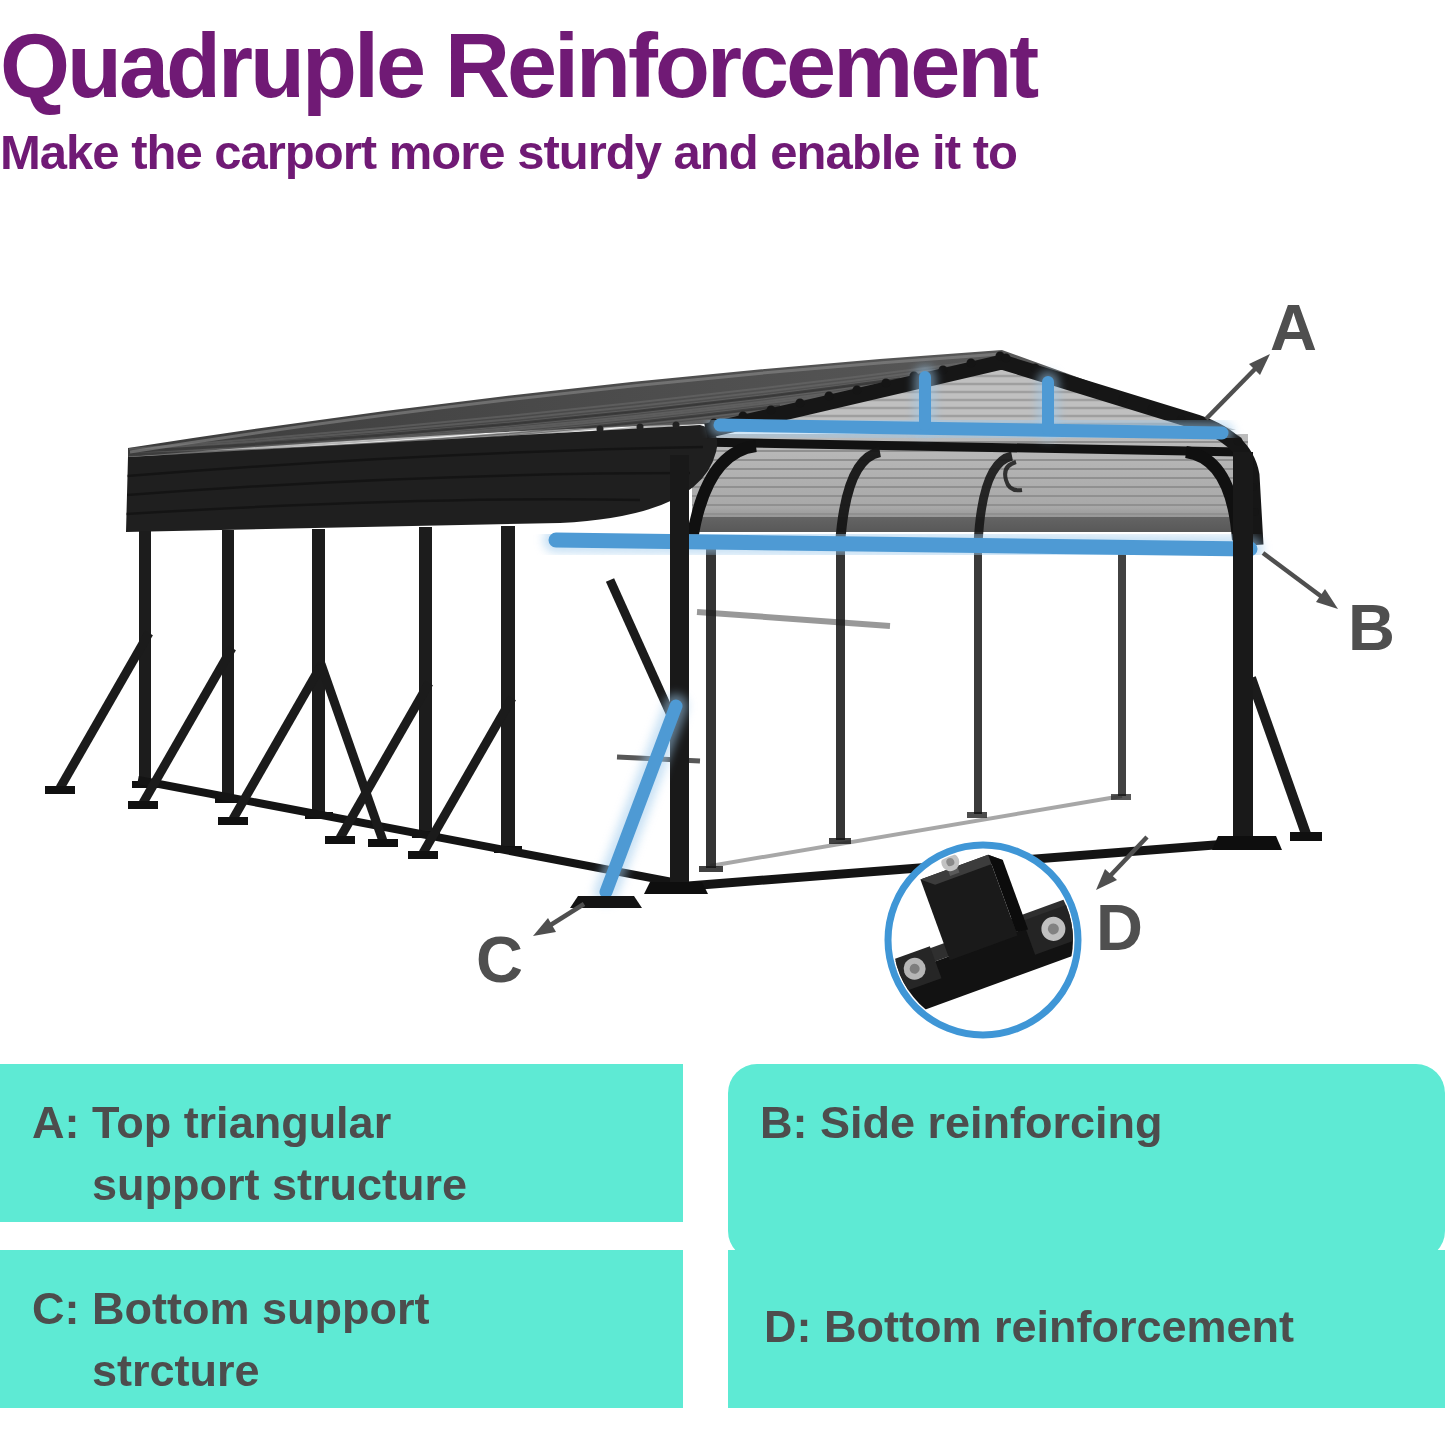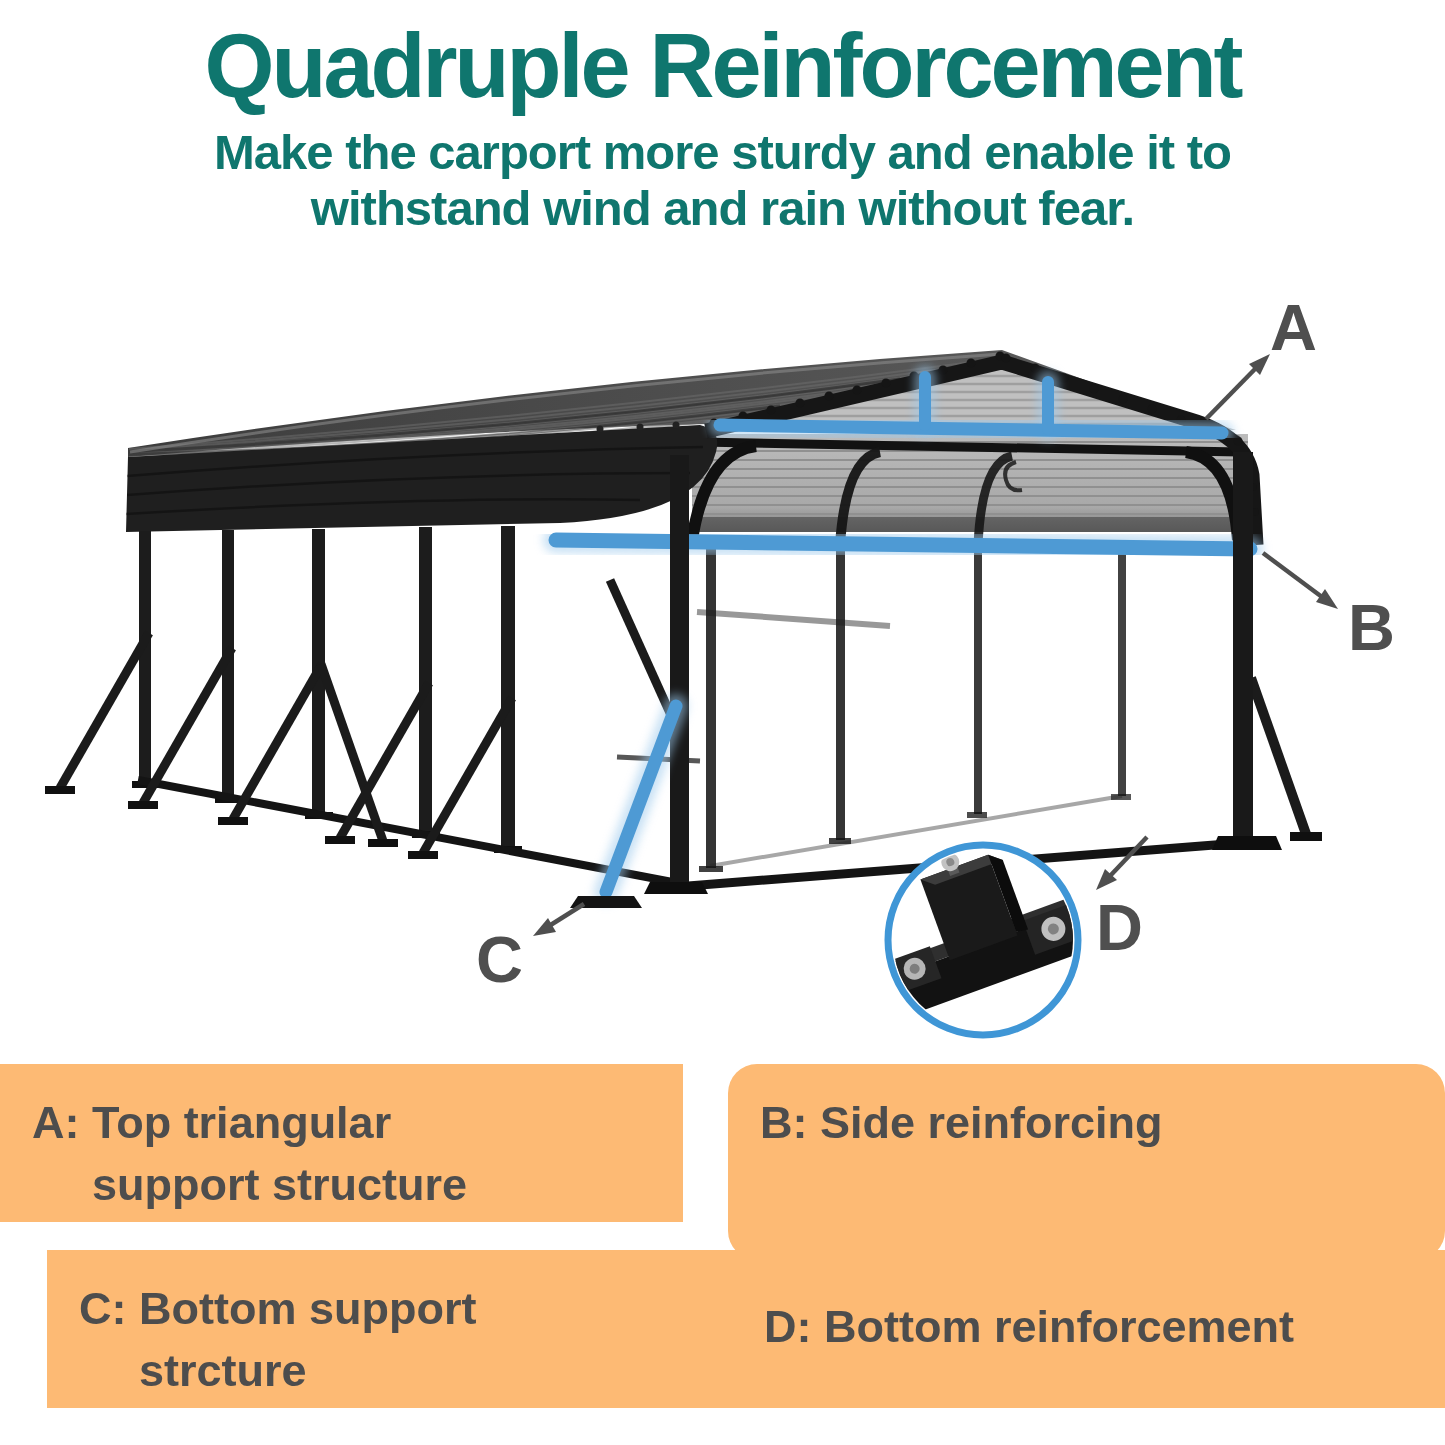--- a/index.html
+++ b/index.html
@@ -1,41 +1,40 @@
 <!DOCTYPE html>
 <html><head>
 <meta charset="utf-8">
 <style>
   html,body{margin:0;padding:0;background:#fff;}
   body{width:1445px;height:1445px;position:relative;overflow:hidden;
        font-family:"Liberation Sans", sans-serif;}
-  .header{position:absolute;top:14px;left:0;width:1445px;text-align:center;color:#0f766e;}
+  .header{position:absolute;top:14px;left:0;width:1445px;color:#701a75;}
   .title{font-size:90px;font-weight:bold;letter-spacing:-3px;line-height:104px;}
   .subtitle{margin-top:6px;font-size:49px;font-weight:bold;line-height:56px;letter-spacing:-1px;}
   #scene{position:absolute;left:0;top:0;}
   .callout-letter{font-size:65px;font-weight:bold;fill:#4f4f4f;}
-  .legend-box{position:absolute;background:#fdba74;color:#4d4d4d;font-weight:bold;
+  .legend-box{position:absolute;background:#5eead4;color:#4d4d4d;font-weight:bold;
               font-size:45px;line-height:62px;box-sizing:border-box;padding:28px 10px 0 32px;}
   .legend-box .lg-key{display:inline-block;width:60px;vertical-align:top;}
   .legend-box .lg-text{display:inline-block;vertical-align:top;}
   .legend-box.single{padding:0 10px 4px 36px;display:flex;align-items:center;}
   .lg-l2:empty{display:none;}
   #box-a{left:0;top:1064px;width:683px;height:158px;}
   #box-b{left:728px;top:1064px;width:717px;height:196px;border-radius:29px;}
-  #box-c{left:0;top:1250px;width:683px;height:158px;margin-left:47px;}
+  #box-c{left:0;top:1250px;width:683px;height:158px;}
   #box-d{left:728px;top:1250px;width:717px;height:158px;}
 </style>
 </head>
 <body>
 
 <div class="header">
   <div class="title">Quadruple Reinforcement</div>
   <div class="subtitle">
     <div>Make the carport more sturdy and enable it to</div>
-    <div>withstand wind and rain without fear.</div>
   </div>
 </div>
 
 <svg id="scene" width="1445" height="1445" viewBox="0 0 1445 1445" xmlns="http://www.w3.org/2000/svg">
   <defs>
     <filter id="glow" x="-60%" y="-60%" width="220%" height="220%">
       <feGaussianBlur stdDeviation="5"></feGaussianBlur>
     </filter>
     <clipPath id="triClip">
         <path d="M712,422 L1002,358 L1236,430 Z"></path>

